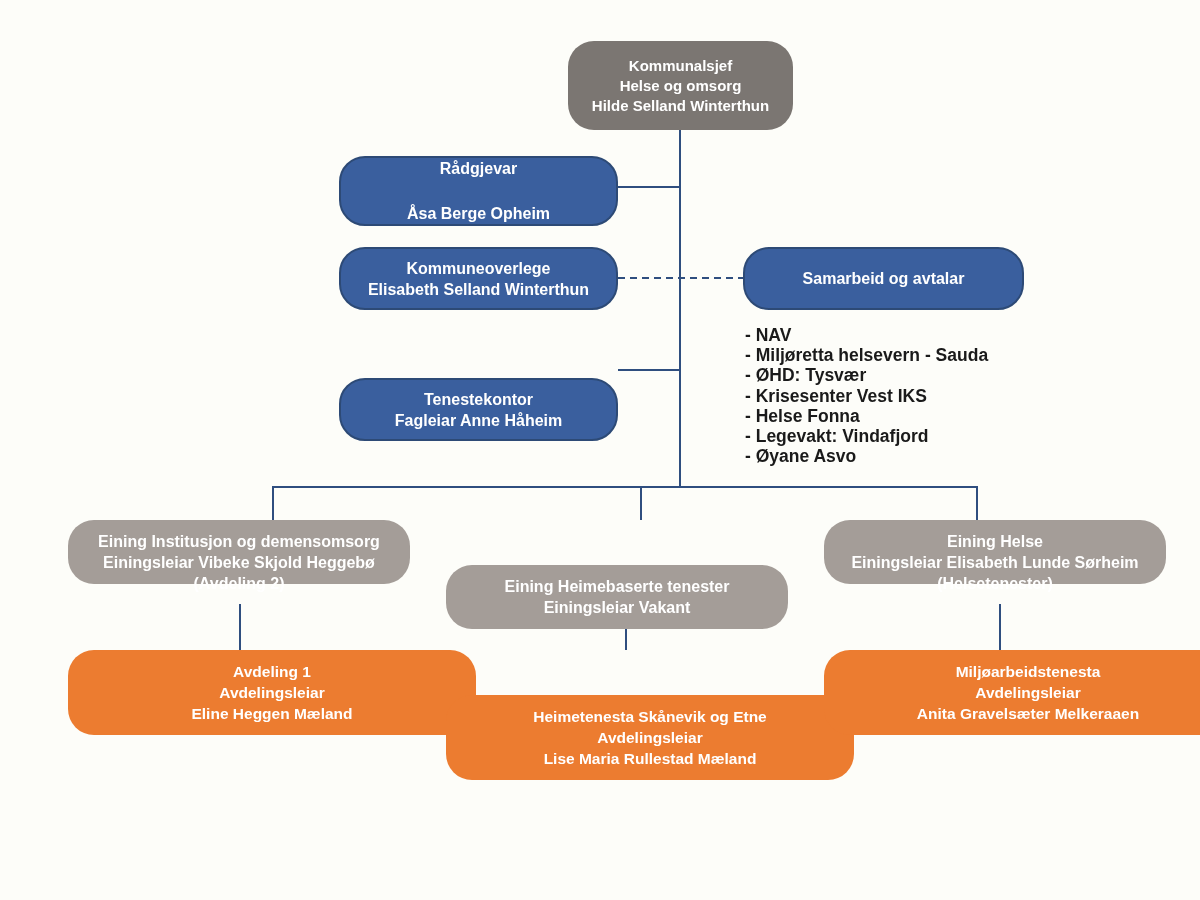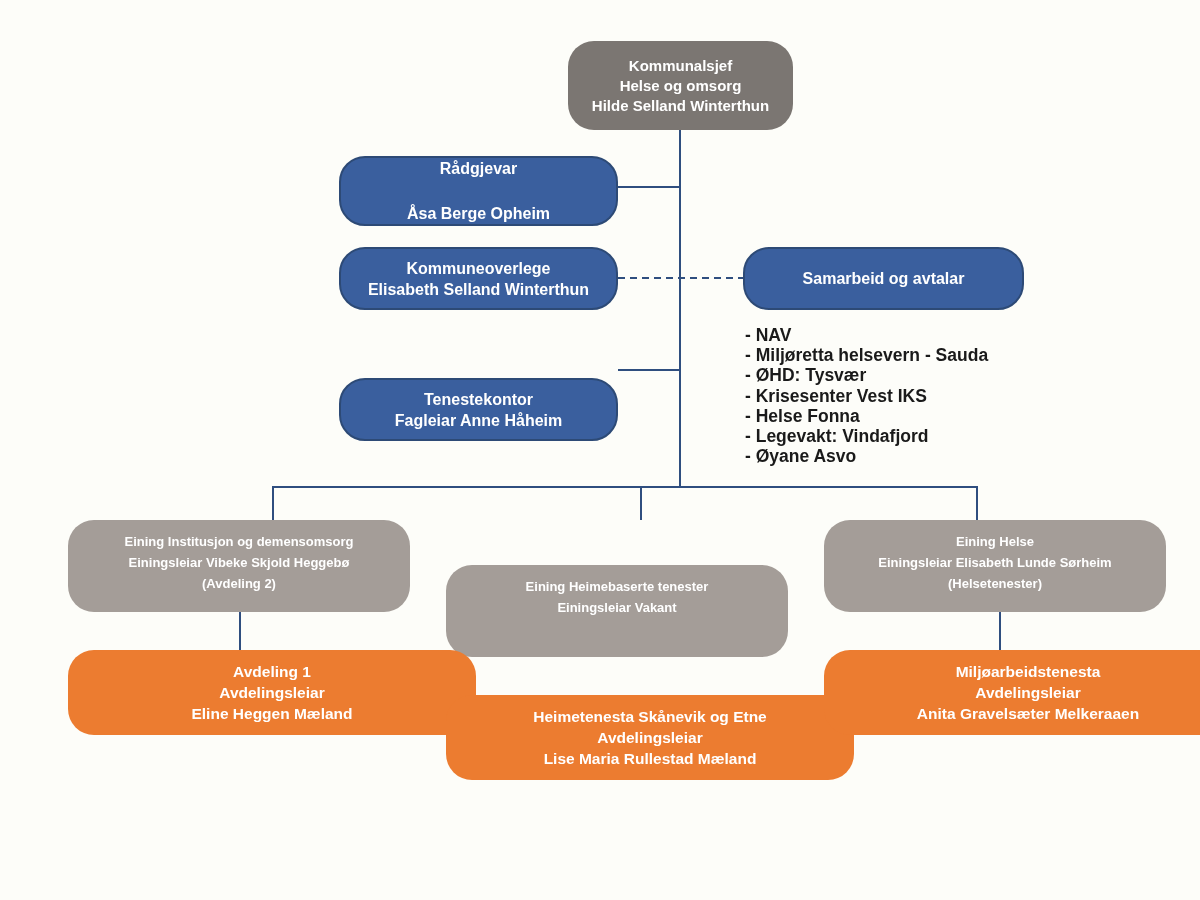--- a/index.html
+++ b/index.html
@@ -43,22 +43,22 @@
   }
   .box-radgjevar{top:156px;height:70px;justify-content:space-between;}
   .box-kommuneoverlege{top:247px;}
   .box-tenestekontor{top:342px;margin-top:36px;}
   .box-partner{
     left:743px;top:247px;width:281px;height:63px;
     background:var(--blue-box);border:2px solid var(--blue-box-border);
     font-size:16px;line-height:21px;
   }
   .box-unit{
-    top:520px;width:342px;height:92px;
-    background:var(--gray-box);font-size:13px;line-height:21px;
+    top:520px;width:342px;height:64px;
+    background:var(--gray-box);font-size:16px;line-height:21px;
     justify-content:flex-start;padding-top:11px;
   }
   .box-dept{
     top:650px;width:408px;height:85px;
     background:var(--orange-box);font-size:15.5px;line-height:21px;
   }
   .col-1{left:68px;}
   .col-2{left:446px;margin-top:45px;}
   .col-3{left:824px;}
   .partner-list{

